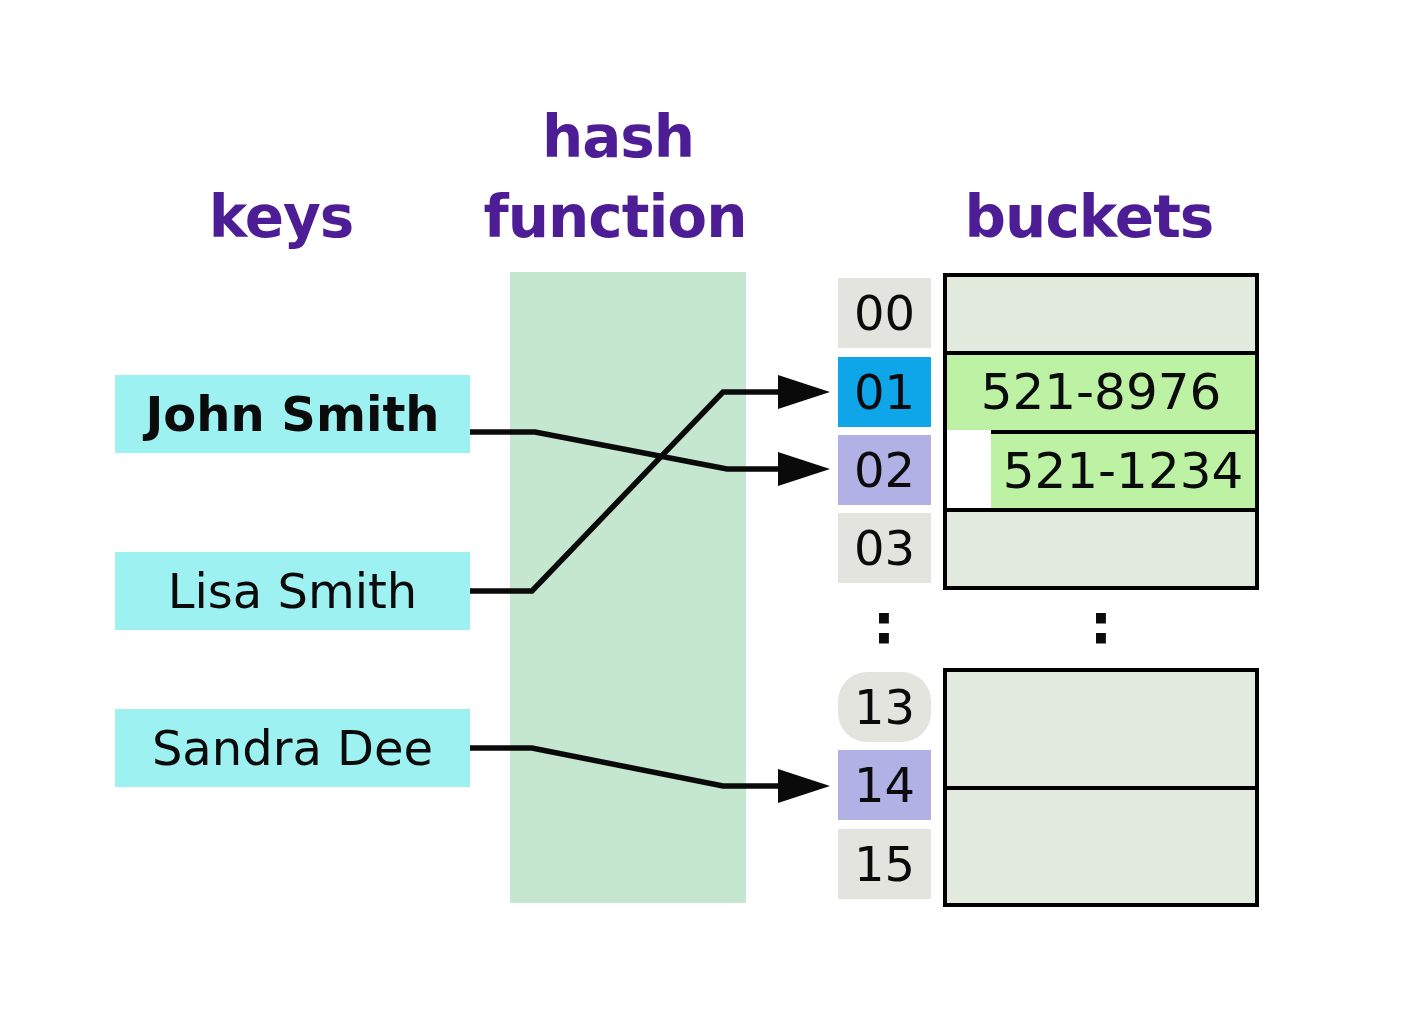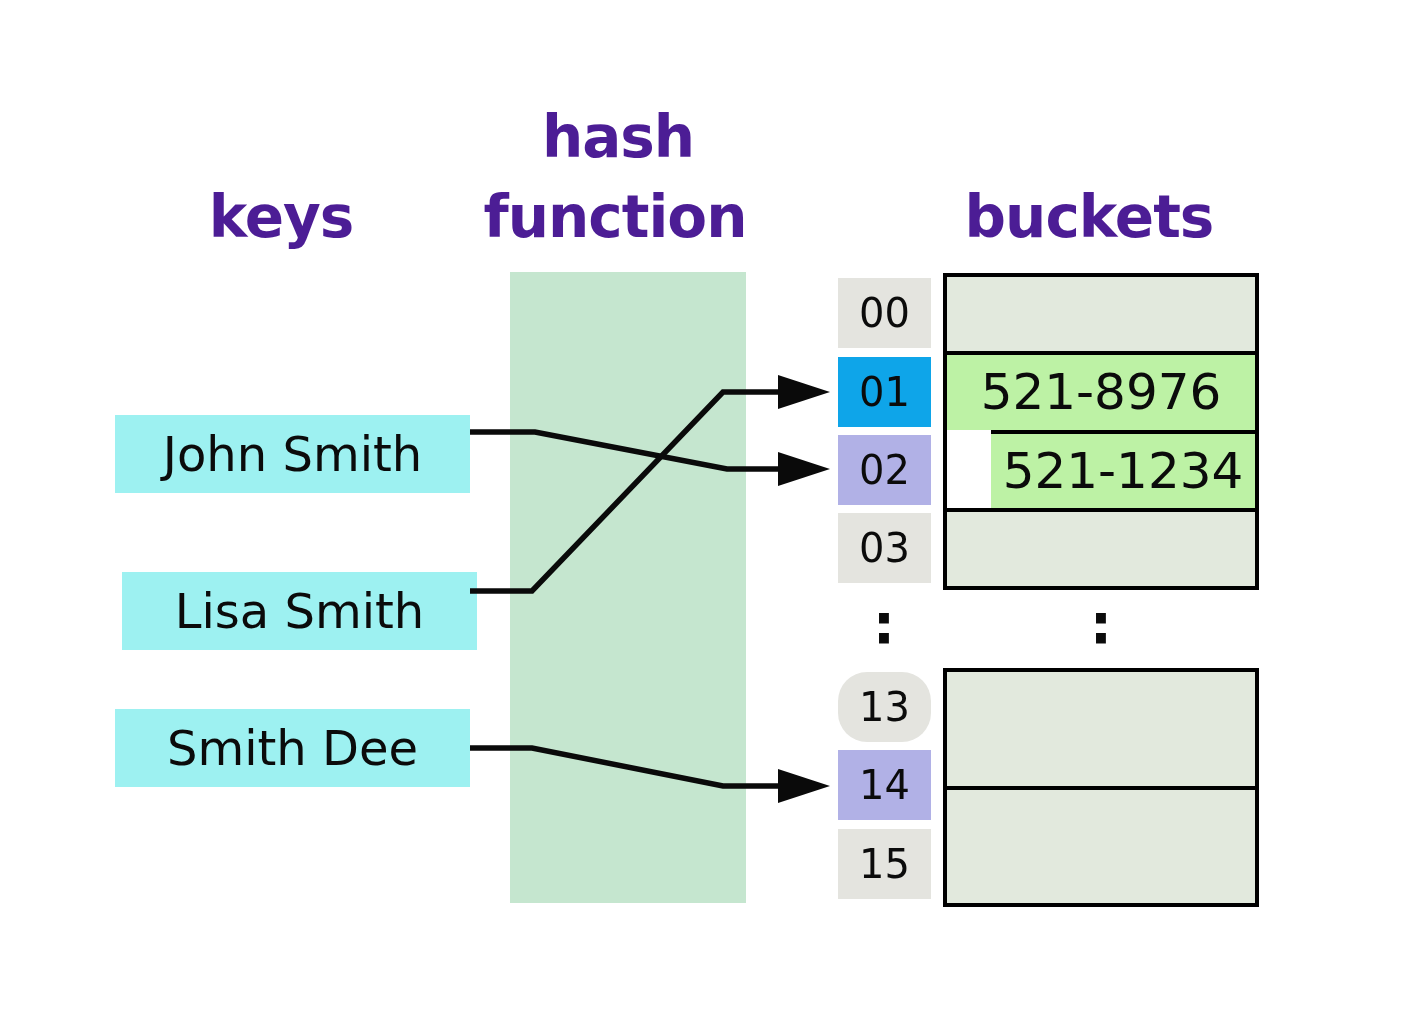--- a/index.html
+++ b/index.html
@@ -35,21 +35,21 @@
     line-height: 78px;
     font-size: 48px;
     white-space: nowrap;
   }
   .idx {
     position: absolute;
     left: 838px;
     width: 93px; height: 70px;
     text-align: center;
     line-height: 70px;
-    font-size: 40px;
+    font-size: 48px;
   }
   .dots {
     position: absolute;
     top: 596px;
     transform: translateX(-50%);
     font-size: 56px;
     font-weight: bold;
     line-height: 1;
   }
   .bucket-table {
@@ -86,28 +86,28 @@
 
 <div id="canvas">
 
   <div class="hdr" style="left:281px; top:188px">keys</div>
   <div class="hdr" style="left:618px; top:108px">hash</div>
   <div class="hdr" style="left:615px; top:188px">function</div>
   <div class="hdr" style="left:1089px; top:188px">buckets</div>
 
   <div class="band" style="background-color: rgb(197, 230, 207);"></div>
 
-  <div class="keybox" style="top: 415px; background-color: rgb(157, 241, 241);">
+  <div class="keybox" style="top: 375px; background-color: rgb(157, 241, 241); font-weight: bold;">
     <span>John Smith</span>
   </div>
-  <div class="keybox" style="top: 572px; background-color: rgb(157, 241, 241); margin-left: 7px;">
+  <div class="keybox" style="top: 552px; background-color: rgb(157, 241, 241);">
     <span>Lisa Smith</span>
   </div>
   <div class="keybox" style="top: 709px; background-color: rgb(157, 241, 241);">
-    <span>Smith Dee</span>
+    <span>Sandra Dee</span>
   </div>
 
   <div class="idx" style="top: 278px; background-color: rgb(228, 228, 223);">
     <span>00</span>
   </div>
   <div class="idx" style="top: 357px; background-color: #0ea5e9;">
     <span>01</span>
   </div>
   <div class="idx" style="top: 435px; background-color: rgb(177, 177, 230);">
     <span>02</span>

